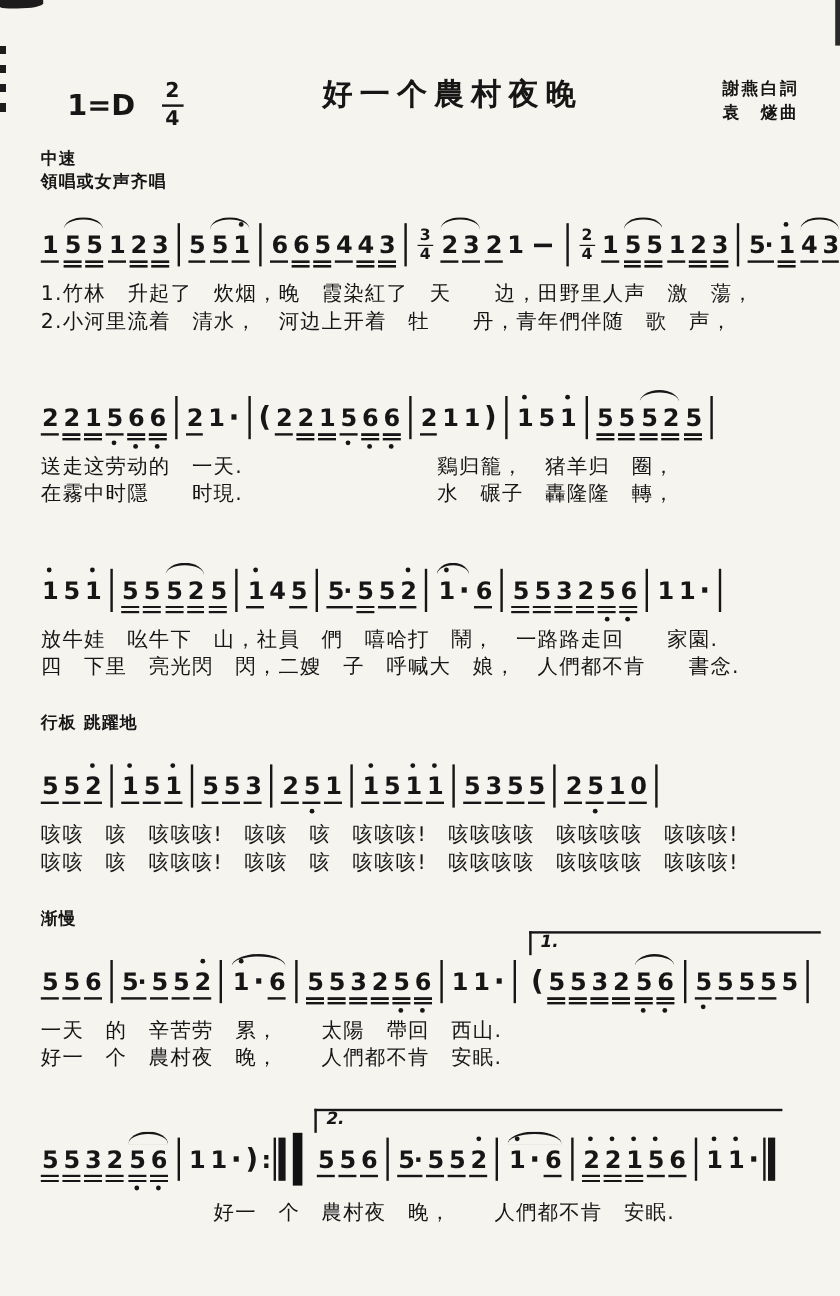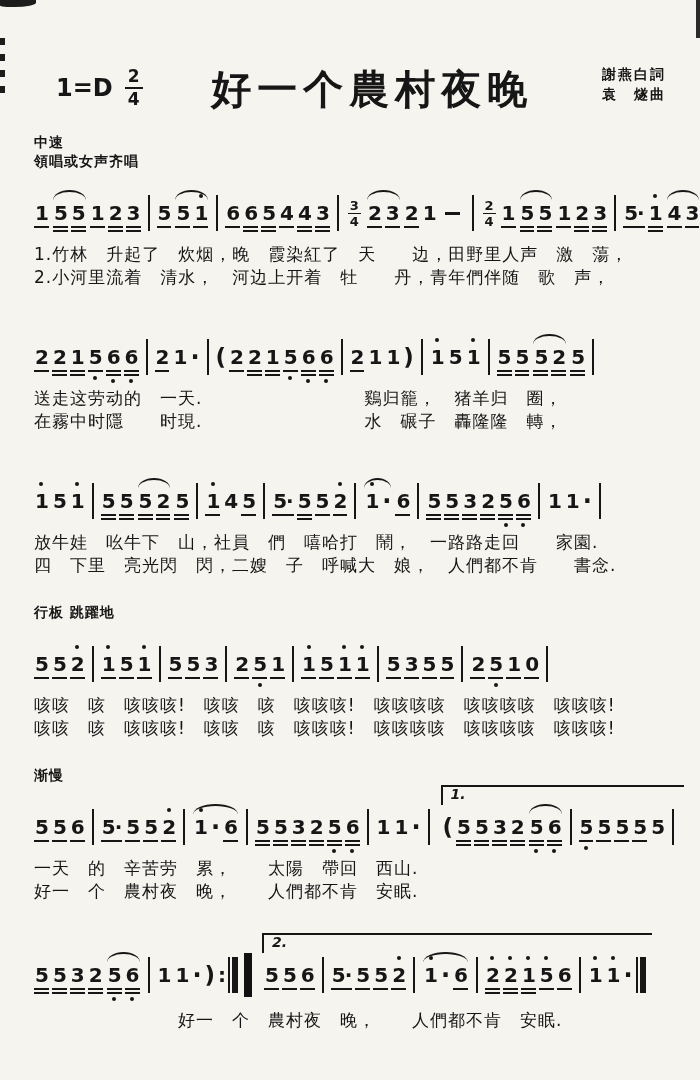--- a/index.html
+++ b/index.html
@@ -9,26 +9,26 @@
     font-family:"DejaVu Sans",sans-serif;
   }
   
   .a1{position:absolute;top:0;left:0;width:36px;height:7px;background:#1c1c1c;border-radius:0 0 60% 20%;}
   .a2{position:absolute;top:38px;left:0;width:5px;height:58px;
       background:repeating-linear-gradient(#1c1c1c 0 7px,transparent 7px 16px);}
   .a3{position:absolute;top:0;right:0;width:4px;height:38px;background:#2a2a2a;}
 
   
   .header{display:flex;justify-content:space-between;align-items:flex-start;padding:62px 34px 0 56px;}
-  .keysig{display:flex;align-items:center;gap:12px;margin-top:6px;}
+  .keysig{display:flex;align-items:center;gap:22px;margin-top:6px;}
   .keytext{font-size:24px;font-weight:bold;}
   .meter{display:inline-flex;flex-direction:column;align-items:center;font-size:17px;font-weight:bold;line-height:1;}
   .meter .tsn{border-bottom:2px solid #161616;padding:0 3px 2px;}
   .meter .tsd{padding-top:2px;}
-  .title{margin:0;font-size:40px;font-weight:bold;letter-spacing:6px;white-space:nowrap;}
+  .title{margin:0;font-size:25px;font-weight:bold;letter-spacing:6px;white-space:nowrap;}
   .credits{font-size:14px;font-weight:bold;line-height:20px;text-align:center;margin-top:2px;letter-spacing:2px;}
 
   
   .score{padding:16px 12px 0 34px;}
   .system{margin-bottom:26px;}
   .sys-label{font-size:14px;font-weight:bold;line-height:19px;letter-spacing:1px;}
   .notes-row{display:flex;align-items:center;gap:3px;padding:24px 0 12px;flex-wrap:nowrap;}
 
   .n{position:relative;display:inline-block;font-weight:bold;font-size:20px;line-height:1;padding:1px 1px 2px;}
   .n .dg{letter-spacing:-1px;}

